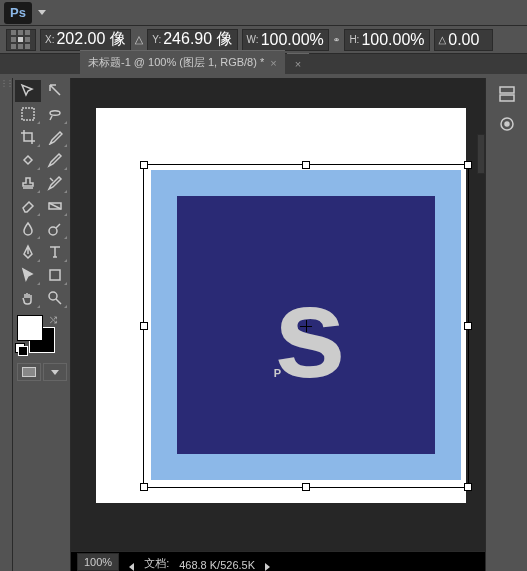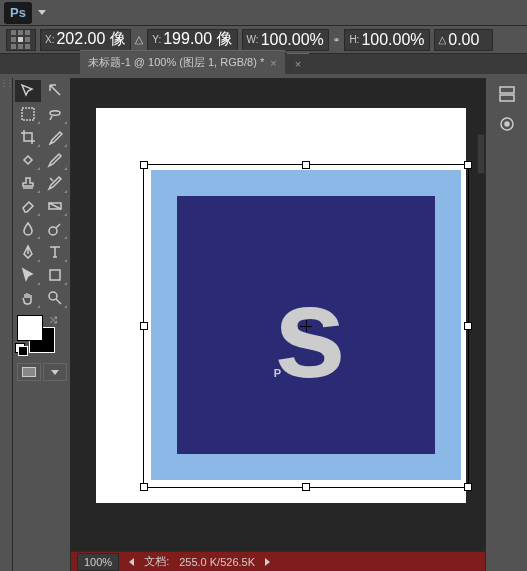--- a/index.html
+++ b/index.html
@@ -48,21 +48,21 @@
 .ps-text .s{font-size:130px}
 .transform{position:absolute;top:56px;left:47px;width:326px;height:324px;border:1px solid #000}
 .handle{position:absolute;width:8px;height:8px;background:#fff;border:1px solid #000}
 .h-tl{top:-4px;left:-4px}.h-tc{top:-4px;left:calc(50% - 4px)}.h-tr{top:-4px;right:-4px}
 .h-ml{top:calc(50% - 4px);left:-4px}.h-mr{top:calc(50% - 4px);right:-4px}
 .h-bl{bottom:-4px;left:-4px}.h-bc{bottom:-4px;left:calc(50% - 4px)}.h-br{bottom:-4px;right:-4px}
 .center-pt{position:absolute;top:calc(50% - 6px);left:calc(50% - 6px);width:12px;height:12px}
 .center-pt::before,.center-pt::after{content:"";position:absolute;background:#000}
 .center-pt::before{width:12px;height:1px;top:6px}
 .center-pt::after{width:1px;height:12px;left:6px}
-.statusbar{position:absolute;bottom:0;left:0;right:0;height:20px;background:#7f1d1d;border-top:1px solid #2a2a2a;display:flex;align-items:center;padding:0 6px;gap:10px}
+.statusbar{position:absolute;bottom:0;left:0;right:0;height:20px;background:#000000;border-top:1px solid #2a2a2a;display:flex;align-items:flex-end;padding:0 6px;gap:10px}
 .statusbar .zoom{background:#3a3a3a;padding:2px 6px;border:1px solid #2a2a2a}
 .right-dock{width:42px;background:#535353;border-left:1px solid #2a2a2a;padding:4px;display:flex;flex-direction:column;gap:6px;align-items:center}
 .dock-btn{width:30px;height:24px;display:flex;align-items:center;justify-content:center;color:#ccc}
 .dock-btn svg{width:18px;height:18px;fill:none;stroke:#ccc;stroke-width:1.5}
 .collapse{position:absolute;top:56px;right:42px;width:8px;height:40px;background:#3a3a3a;border:1px solid #2a2a2a}
 .tri{width:0;height:0;display:inline-block}
 .tri-d{border-left:4px solid transparent;border-right:4px solid transparent;border-top:5px solid #ccc}
 </style>
 </head>
 <body>
@@ -86,21 +86,21 @@
         <span></span>
       </div>
   </div>
   <div class="field">
       <label>X:</label>
       <span>202.00 像</span>
     </div>
   <span style="color:#ccc">△</span>
   <div class="field">
       <label>Y:</label>
-      <span>199.00 像</span>
+      <span>246.90 像</span>
     </div>
   <div class="field">
       <label>W:</label>
       <span>100.00%</span>
     </div>
   <span style="color:#ccc;font-size:9px">⚭</span>
   <div class="field">
       <label>H:</label>
       <span>100.00%</span>
     </div>
@@ -264,21 +264,21 @@
         <div class="handle h-br"></div>
         <div class="center-pt"></div>
       </div>
     </div>
     <div class="statusbar">
       <span class="zoom">100%</span>
       <span style="display:flex;align-items:center;gap:2px">
           <span class="tri" style="border-top:4px solid transparent;border-bottom:4px solid transparent;border-right:5px solid #ccc"></span>
         </span>
       <span>文档:</span>
-      <span>255.0 K/526.5K</span>
+      <span>468.8 K/526.5K</span>
       <span class="tri" style="border-top:4px solid transparent;border-bottom:4px solid transparent;border-left:5px solid #ccc"></span>
     </div>
   </div>
 
   <div class="right-dock">
     <div class="dock-btn">
         <svg viewBox="0 0 18 18">
           <rect x="2" y="2" width="14" height="6"></rect>
           <rect x="2" y="10" width="14" height="6"></rect>
         </svg>

